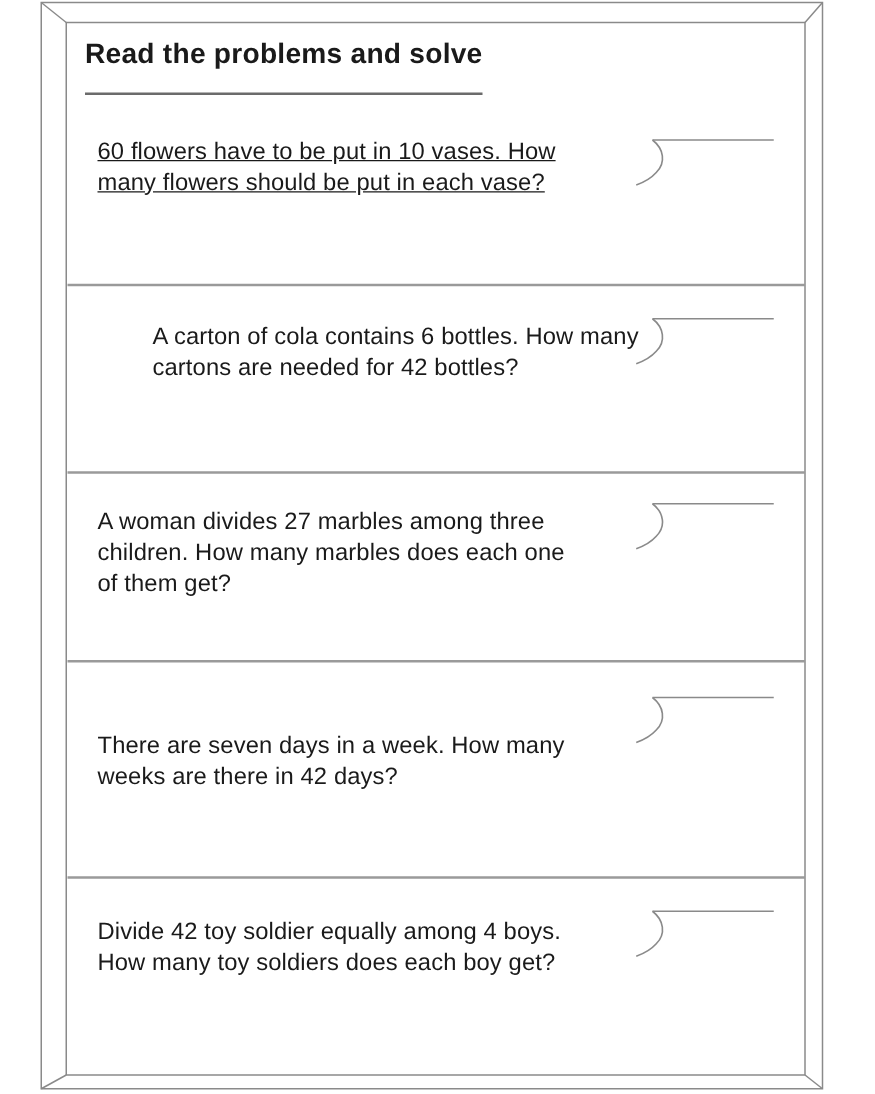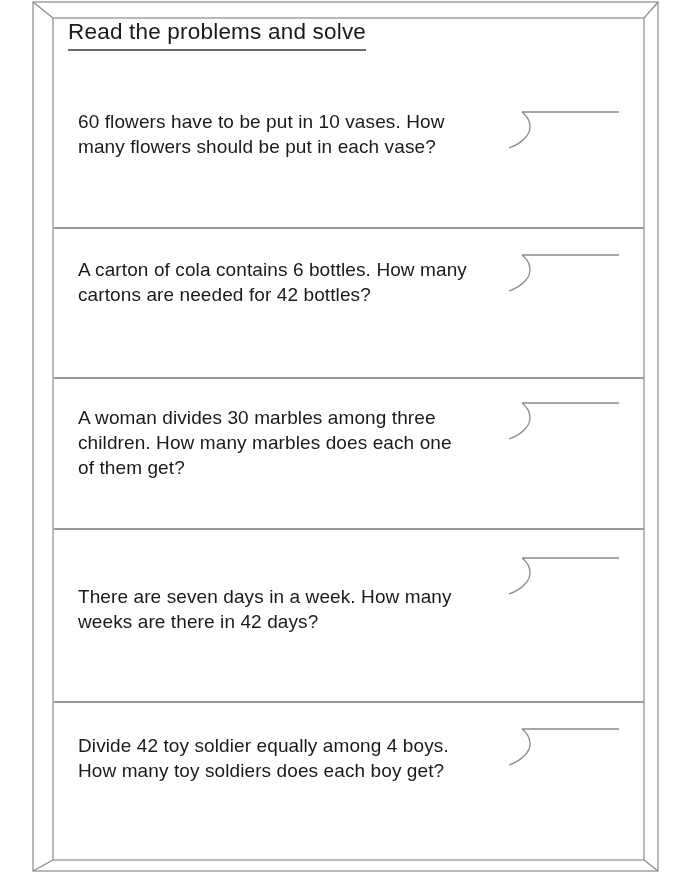--- a/index.html
+++ b/index.html
@@ -19,27 +19,27 @@
     overflow: hidden;
   }
   .page-frame {
     position: absolute; left: 0; top: 0;
     width: 700px; height: 875px;
     pointer-events: none;
   }
   .page-frame .fline { stroke: var(--frame-line); stroke-width: 1.2; fill: none; }
   .worksheet-title {
     position: absolute;
-    left: 68px; top: 19px;
+    left: 68px; top: 30px;
     display: inline-block;
-    font-size: 22.5px; font-weight: normal;
+    font-size: 22.5px; font-weight: bold;
     line-height: 26px;
     letter-spacing: 0.2px;
     border-bottom: 2px solid var(--title-underline);
-    padding-bottom: 4px;
+    padding-bottom: 18px;
     white-space: nowrap;
   }
   .divider {
     position: absolute;
     left: 54px; width: 590px; height: 2px;
     background: var(--divider);
   }
   .problem-text {
     position: absolute;
     left: 78px; width: 480px;
@@ -67,35 +67,35 @@
   <line class="fline" x1="658" y1="871" x2="644" y2="860"></line>
 </svg>
 
 <h1 class="worksheet-title">Read the problems and solve</h1>
 
 <div class="divider" style="top:227px;"></div>
 <div class="divider" style="top:377px;"></div>
 <div class="divider" style="top:528px;"></div>
 <div class="divider" style="top:701px;"></div>
 
-<div class="problem-text" style="top:109px;">60 flowers have to be put in 10 vases. How
+<div class="problem-text" style="top:109px;text-decoration:underline;">60 flowers have to be put in 10 vases. How
 many flowers should be put in each vase?</div>
 <svg class="bracket" style="top:110px;" viewBox="0 0 116 42" xmlns="http://www.w3.org/2000/svg" aria-hidden="true">
   <line x1="17" y1="2" x2="114" y2="2"></line>
   <path d="M 17 2 C 26 9, 28 20, 20 28 C 16 32.5, 11 35.5, 4 38"></path>
 </svg>
 
-<div class="problem-text" style="top:257px;">A carton of cola contains 6 bottles. How many
+<div class="problem-text" style="top:257px;margin-left:44px;">A carton of cola contains 6 bottles. How many
 cartons are needed for 42 bottles?</div>
 <svg class="bracket" style="top:253px;" viewBox="0 0 116 42" xmlns="http://www.w3.org/2000/svg" aria-hidden="true">
   <line x1="17" y1="2" x2="114" y2="2"></line>
   <path d="M 17 2 C 26 9, 28 20, 20 28 C 16 32.5, 11 35.5, 4 38"></path>
 </svg>
 
-<div class="problem-text" style="top:405px;">A woman divides 30 marbles among three
+<div class="problem-text" style="top:405px;">A woman divides 27 marbles among three
 children. How many marbles does each one
 of them get?</div>
 <svg class="bracket" style="top:401px;" viewBox="0 0 116 42" xmlns="http://www.w3.org/2000/svg" aria-hidden="true">
   <line x1="17" y1="2" x2="114" y2="2"></line>
   <path d="M 17 2 C 26 9, 28 20, 20 28 C 16 32.5, 11 35.5, 4 38"></path>
 </svg>
 
 <div class="problem-text" style="top:564px;margin-top:20px;">There are seven days in a week. How many
 weeks are there in 42 days?</div>
 <svg class="bracket" style="top:556px;" viewBox="0 0 116 42" xmlns="http://www.w3.org/2000/svg" aria-hidden="true">

